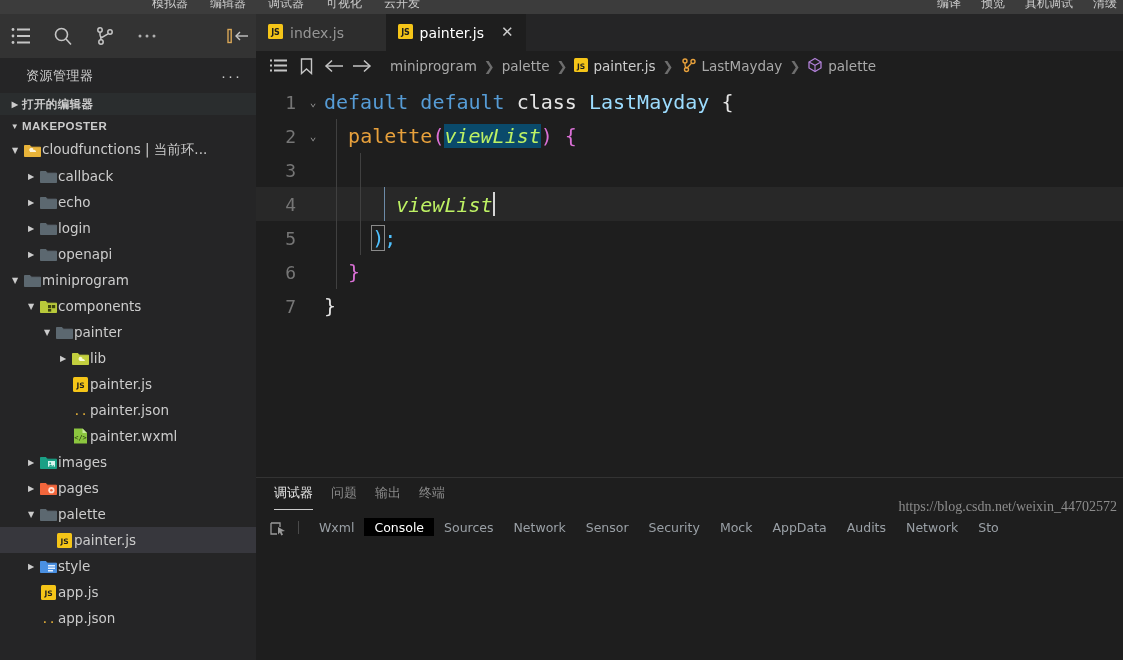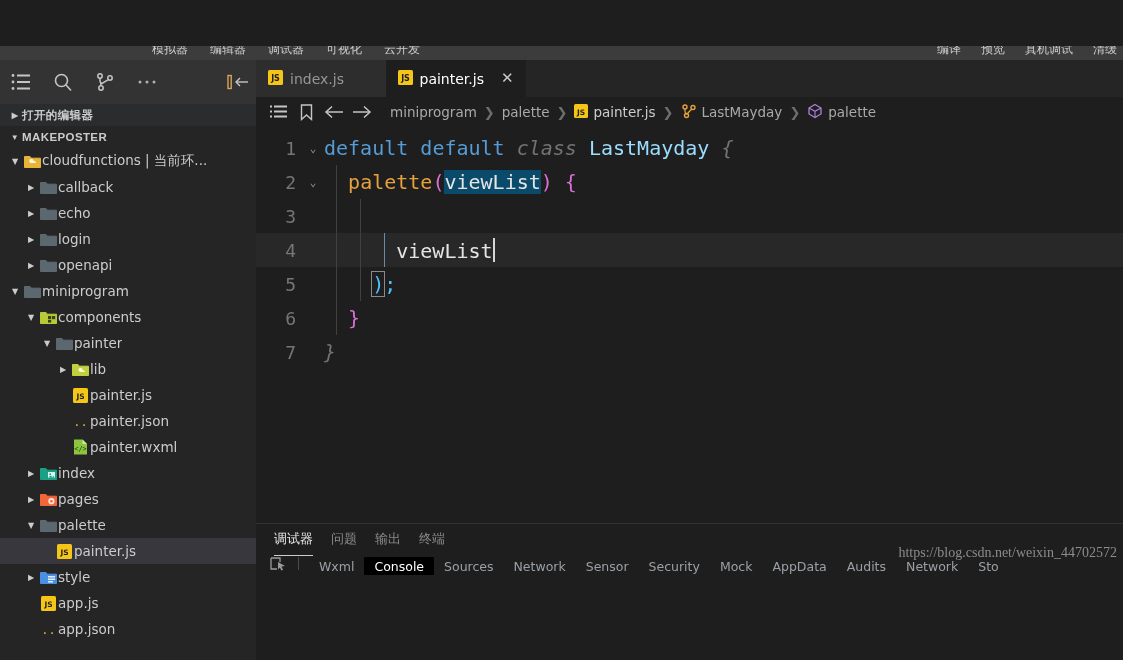--- a/index.html
+++ b/index.html
@@ -2,21 +2,21 @@
 <html><head>
 <meta charset="utf-8">
 <style>
   * { box-sizing: border-box; margin: 0; padding: 0; }
   html, body {
     width: 1123px; height: 660px;
     background: #1e1e1e;
     font-family: "Liberation Sans", sans-serif;
     overflow: hidden;
   }
-  #app { position: relative; width: 1123px; height: 537px; margin-top: 46px; }
+  #app { position: relative; width: 1123px; height: 537px; }
 
   
   .appmenu {
     position: absolute; left: 0; top: 0; width: 1123px; height: 14px;
     background: #3c3c3c; overflow: hidden;
   }
   .appmenu-left { position: absolute; left: 152px; top: -5px; display: flex; gap: 22px; }
   .appmenu-right { position: absolute; right: 6px; top: -5px; display: flex; gap: 20px; }
   .appmenu-item {
     font-size: 12px; color: #cccccc; white-space: nowrap;
@@ -103,23 +103,23 @@
     width: 46px; text-align: right; padding-right: 6px; flex: none;
     font-size: 18px; color: #767676;
   }
   .fold { width: 22px; flex: none; text-align: center; color: #9a9a9a; font-size: 11px; }
   .ctext { font-size: 20px; white-space: pre; position: relative; }
 
   .t-kw    { color: #569cd6; }
   .t-kw2   { color: #c586c0; }
   .t-clsn  { color: #9cdcfe; }
   .t-fn2   { color: #e8a13c; }
-  .t-var   { color: #e5e5e5; }
+  .t-var   { color: #bef264; font-style: italic; }
   .t-pk    { color: #da70d6; }
-  .t-yl    { color: #737373; font-style: italic; }
+  .t-yl    { color: #e5e5e5; }
   .t-bl    { color: #4fc1ff; }
   .sel     { background: #0a4a6b; }
   .brbox   { outline: 1px solid #8a8a8a; }
   .caret   { display: inline-block; width: 2px; height: 24px; background: #d6d6d6; vertical-align: -4px; margin-left: 0px; }
   .iguide  { position: absolute; top: 0; width: 1px; height: 34px; background: #404040; }
   .iguide.active { background: #6d8ba8; }
 
   
   .panel {
     position: absolute; left: 256px; bottom: 0; width: 867px; height: 60px;
@@ -128,21 +128,21 @@
   .panel-tabs { height: 33px; display: flex; align-items: center; gap: 18px; padding-left: 18px; }
   .ptab {
     font-size: 13px; color: #8a8a8a; position: relative; padding-bottom: 3px;
     font-family: "DejaVu Sans", sans-serif;
   }
   .ptab.active { color: #e7e7e7; }
   .ptab.active::after {
     content: ''; position: absolute; left: 0; right: 0; bottom: -5px; height: 1px; background: #cccccc;
   }
 
-  .dtools { display: flex; align-items: flex-start; height: 25px; padding-left: 14px; gap: 0; }
+  .dtools { display: flex; align-items: flex-end; height: 25px; padding-left: 14px; gap: 0; }
   .dt-icon { width: 24px; color: #9a9a9a; display: flex; align-items: center; }
   .dt-divider { width: 1px; height: 13px; background: #4a4a4a; margin: 0 10px 2px 4px; }
   .dt-tab {
     font-size: 12.5px; color: #9aa0a6; padding: 2px 10px 1px 10px;
     font-family: "DejaVu Sans", sans-serif; white-space: nowrap;
   }
   .dt-tab.active { color: #ffffff; background: #000000; }
 
   .watermark {
     position: absolute; right: 6px; bottom: 22px; font-size: 14px; color: #8c8c8c;
@@ -207,20 +207,24 @@
     <div class="ab-icon" style="width:36px">
       <svg width="22" height="16" viewBox="0 0 22 16">
         <rect x="1" y="1.5" width="3.2" height="13" fill="none" stroke="#d8a657" stroke-width="1.4"></rect>
         <line x1="21" y1="8" x2="9" y2="8" stroke="#c5c5c5" stroke-width="1.4"></line>
         <path d="M13 4 L9 8 L13 12" fill="none" stroke="#c5c5c5" stroke-width="1.4"></path>
       </svg>
     </div>
   </div>
 
   <div class="sidebar">
+    <div class="sb-header">
+      <span class="sb-title">资源管理器</span>
+      <span class="sb-dots">···</span>
+    </div>
 
     <div class="sb-section openeditors">
       <span class="twisty">▶</span>
       <span>打开的编辑器</span>
     </div>
 
     <div class="sb-section">
       <span class="twisty">▼</span>
       <span>MAKEPOSTER</span>
     </div>
@@ -358,21 +362,21 @@
           <span class="ind" style="width: 24px;"></span>
           <span class="twisty">▶</span>
           <span class="ficon">
             <svg width="17" height="15" viewBox="0 0 17 15">
               <path d="M0.5 2.5 H6 L7.4 4.2 H16.5 V13.5 H0.5 Z" fill="#1aa085" stroke="#1aa085" stroke-width="1"></path>
               <rect x="8" y="6" width="7" height="6" fill="#d6f5ee"></rect>
               <circle cx="10.2" cy="8.2" r="0.9" fill="#1aa085"></circle>
               <path d="M8.3 11.8 L10.6 9.4 L12.3 11 L13.4 10 L14.8 11.8 Z" fill="#1aa085"></path>
             </svg>
           </span>
-          <span class="rlabel">index</span>
+          <span class="rlabel">images</span>
         </div>
         <div class="row">
           <span class="ind" style="width: 24px;"></span>
           <span class="twisty">▶</span>
           <span class="ficon">
             <svg width="17" height="15" viewBox="0 0 17 15">
               <path d="M0.5 2.5 H6 L7.4 4.2 H16.5 V13.5 H0.5 Z" fill="#f2663c" stroke="#f2663c" stroke-width="1"></path>
               <circle cx="11.4" cy="9.2" r="3.1" fill="#ffe3d8"></circle>
               <circle cx="11.4" cy="9.2" r="1.3" fill="#f2663c"></circle>
             </svg>

